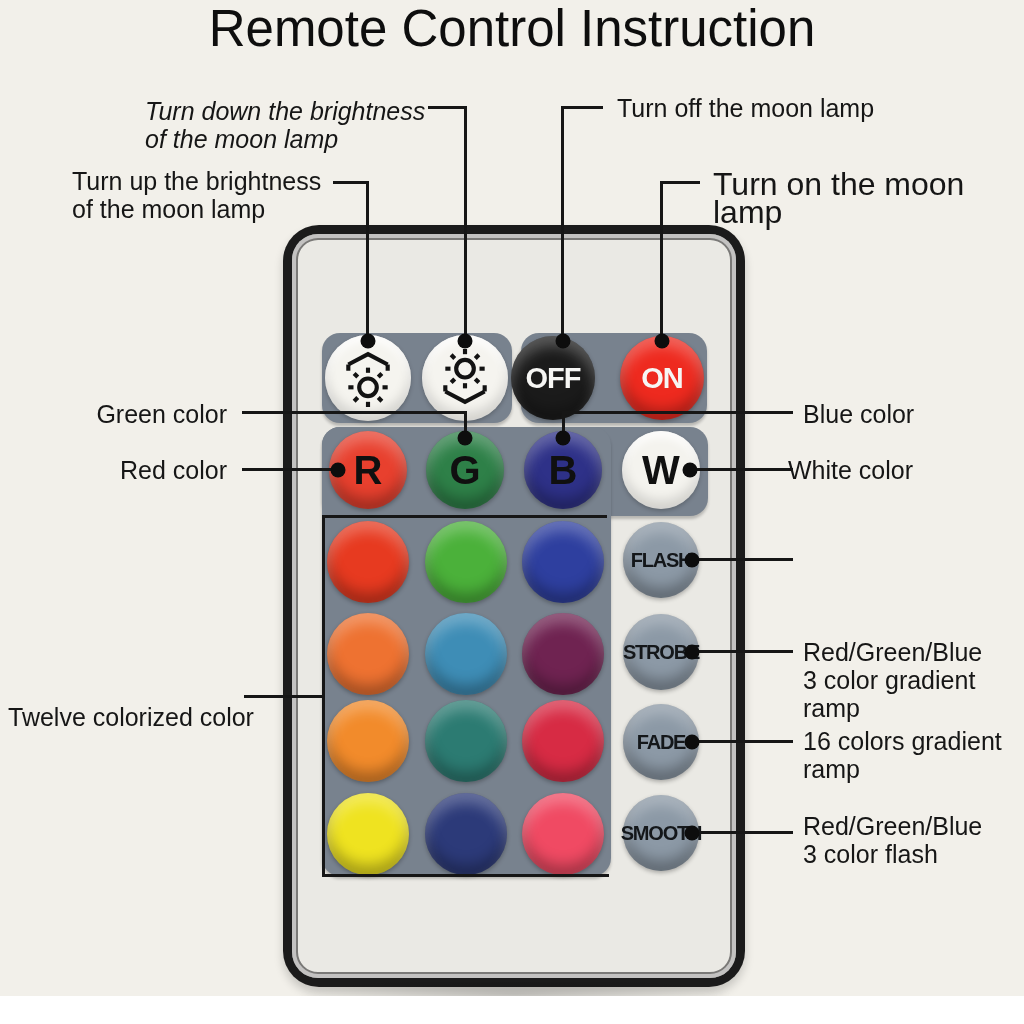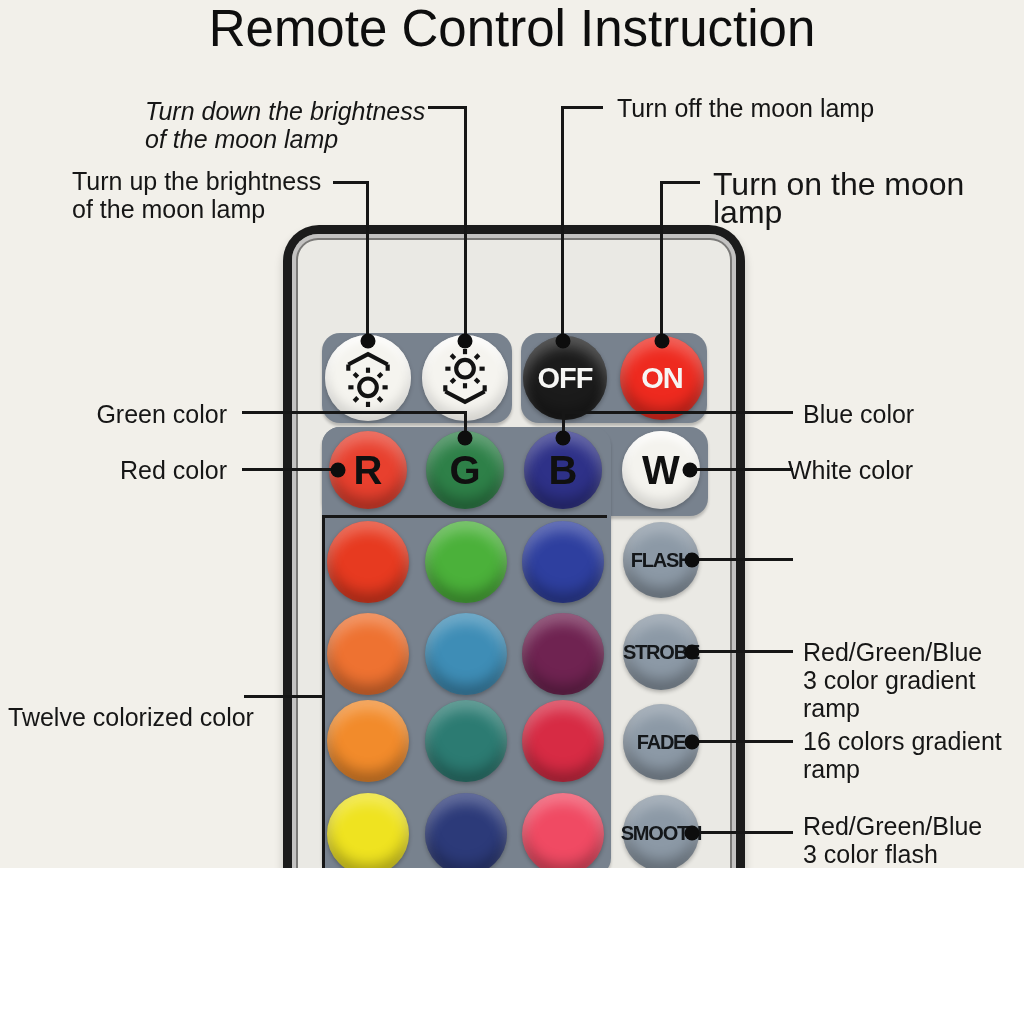--- a/index.html
+++ b/index.html
@@ -1,17 +1,17 @@
 <!DOCTYPE html>
 <html><head>
 <meta charset="utf-8">
 <style>
   html,body{margin:0;padding:0;}
   #stage{
-    position:relative; width:1024px; height:868px; overflow:hidden;
+    position:relative; width:1024px; height:996px; overflow:hidden;
     background:#f2f0ea;
     font-family:"Liberation Sans","DejaVu Sans",sans-serif;
     color:#1a1a1a;
   }
   
   .title{
     position:absolute; left:0; top:0; width:1024px; text-align:center;
     font-size:51px; line-height:58px; font-weight:400; color:#0e0e0e;
     letter-spacing:0px;
   }
@@ -108,21 +108,21 @@
         <line x1="18.1" y1="9.1" x2="14.6" y2="5.6"></line>
         <line x1="37.9" y1="9.1" x2="41.4" y2="5.6"></line>
         <line x1="18.1" y1="28.9" x2="14.6" y2="32.4"></line>
         <line x1="37.9" y1="28.9" x2="41.4" y2="32.4"></line>
         <polyline points="9,41 28,51 47,41"></polyline>
         <line x1="9" y1="41" x2="9" y2="35"></line>
         <line x1="47" y1="41" x2="47" y2="35"></line>
       </g>
     </svg>
   </div>
-  <div class="btn d84" style="left: 565px; top: 378px; background-color: rgb(27, 27, 27);">
+  <div class="btn d84" style="left: 553px; top: 378px; background-color: rgb(27, 27, 27);">
     <span class="pow">OFF</span>
   </div>
   <div class="btn d84" style="left: 662px; top: 378px; background-color: rgb(238, 42, 31);">
     <span class="pow">ON</span>
   </div>
 
   <div class="btn d78" style="left: 368px; top: 470px; background-color: rgb(232, 64, 46);">
     <span class="cap">R</span>
   </div>
   <div class="btn d78" style="left: 465px; top: 470px; background-color: rgb(46, 128, 72);">

